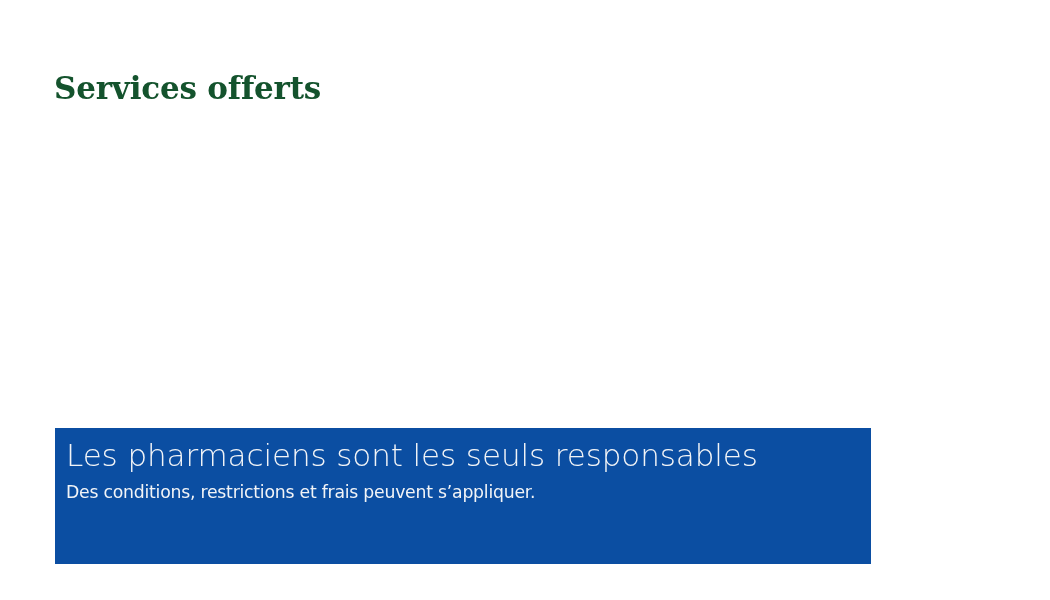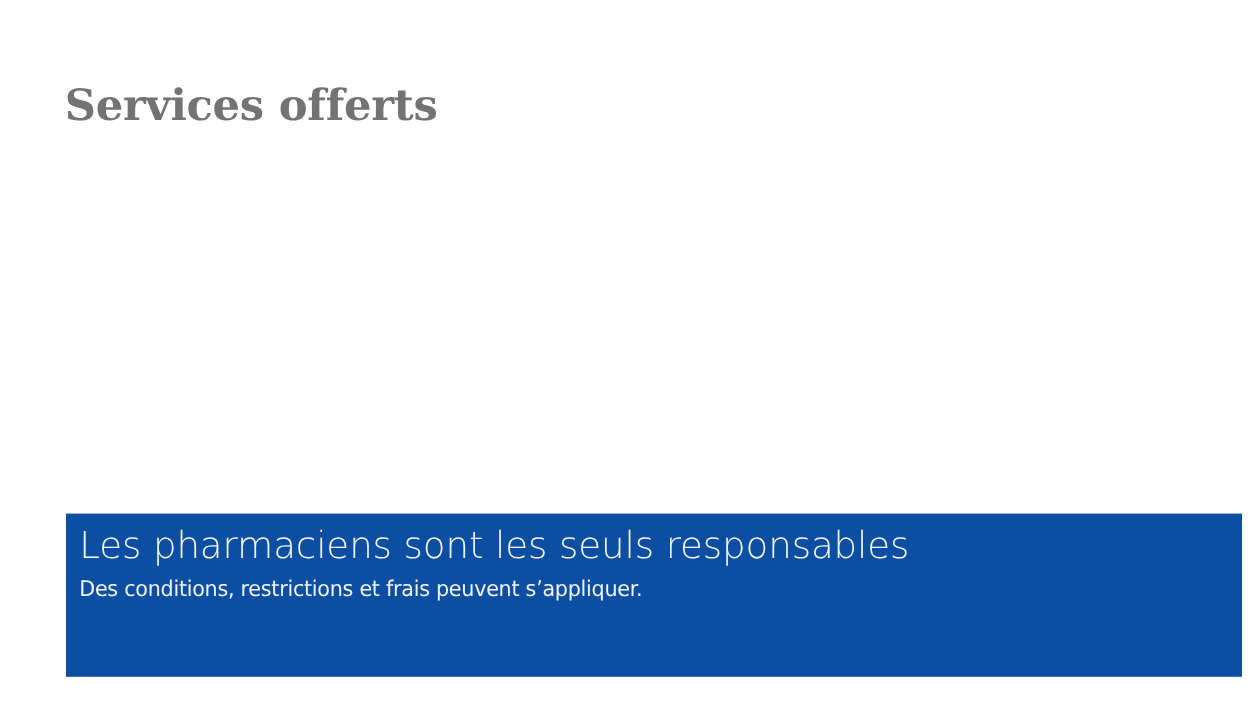--- a/index.html
+++ b/index.html
@@ -24,43 +24,43 @@
   }
 
   
   .slide-title {
     position: absolute;
     left: 54px;
     top: 62px;
     margin: 0;
     font-family: "DejaVu Serif", "Liberation Serif", serif;
     font-weight: 700;
-    font-size: 36px;
+    font-size: 31px;
     line-height: 52px;
     letter-spacing: -0.2px;
-    color: #737373;
+    color: #14532d;
     white-space: nowrap;
   }
 
   
   .content-area {
     position: absolute;
     left: 54px;
     top: 130px;
     width: 942px;
     height: 290px;
     background: transparent;
   }
 
   
   .banner {
     position: absolute;
     left: 55px;
     top: 428px;
-    width: 980px;
+    width: 816px;
     height: 136px;
     background: #0b4ea2;
     box-sizing: border-box;
     padding: 7px 0 0 11px;
   }
 
   .banner-headline {
     margin: 0;
     font-family: "DejaVu Sans", "Liberation Sans", sans-serif;
     font-weight: 300;

